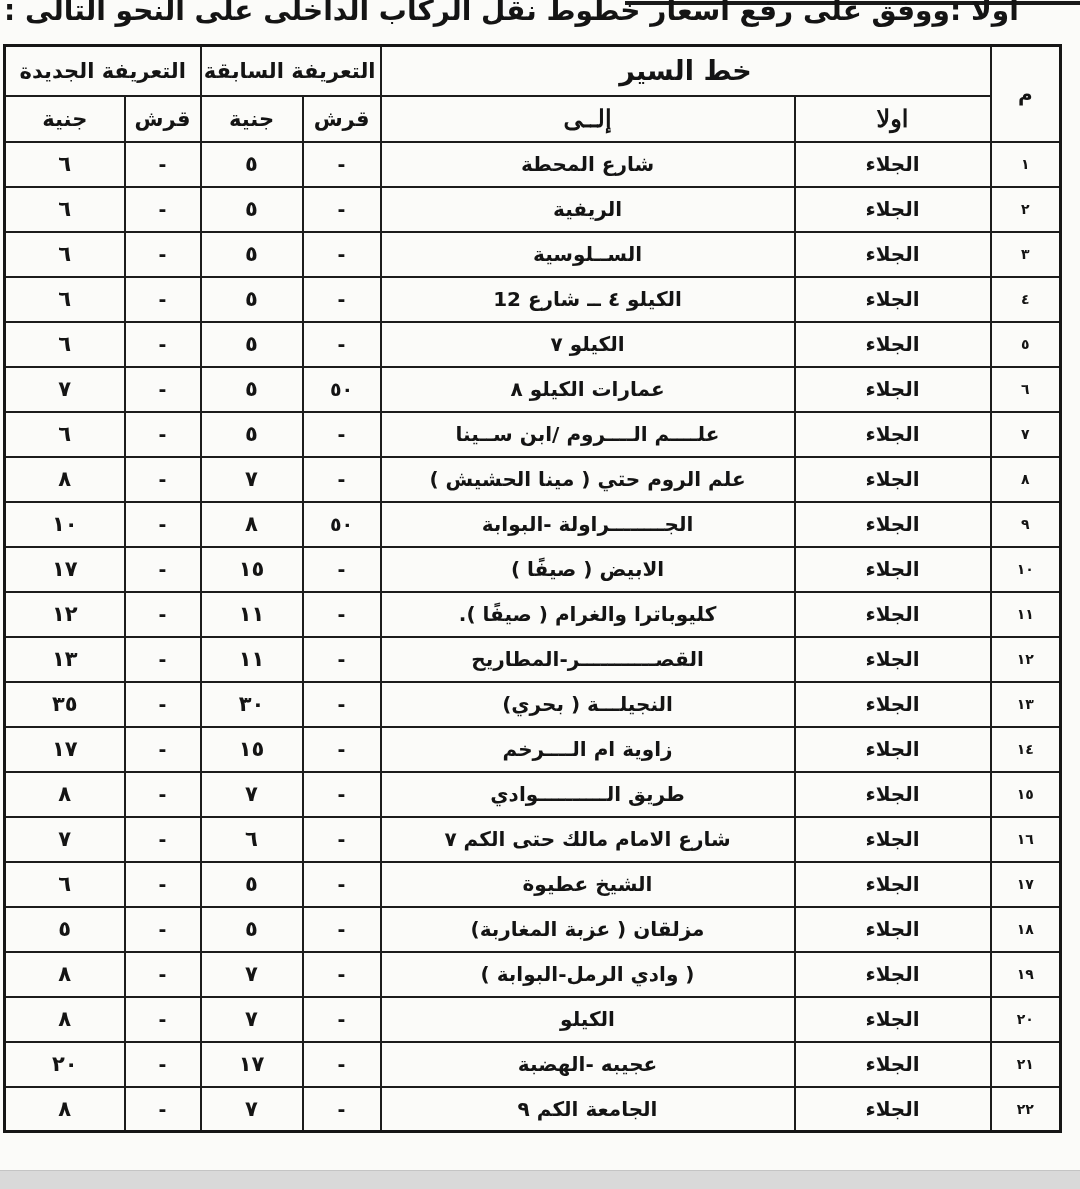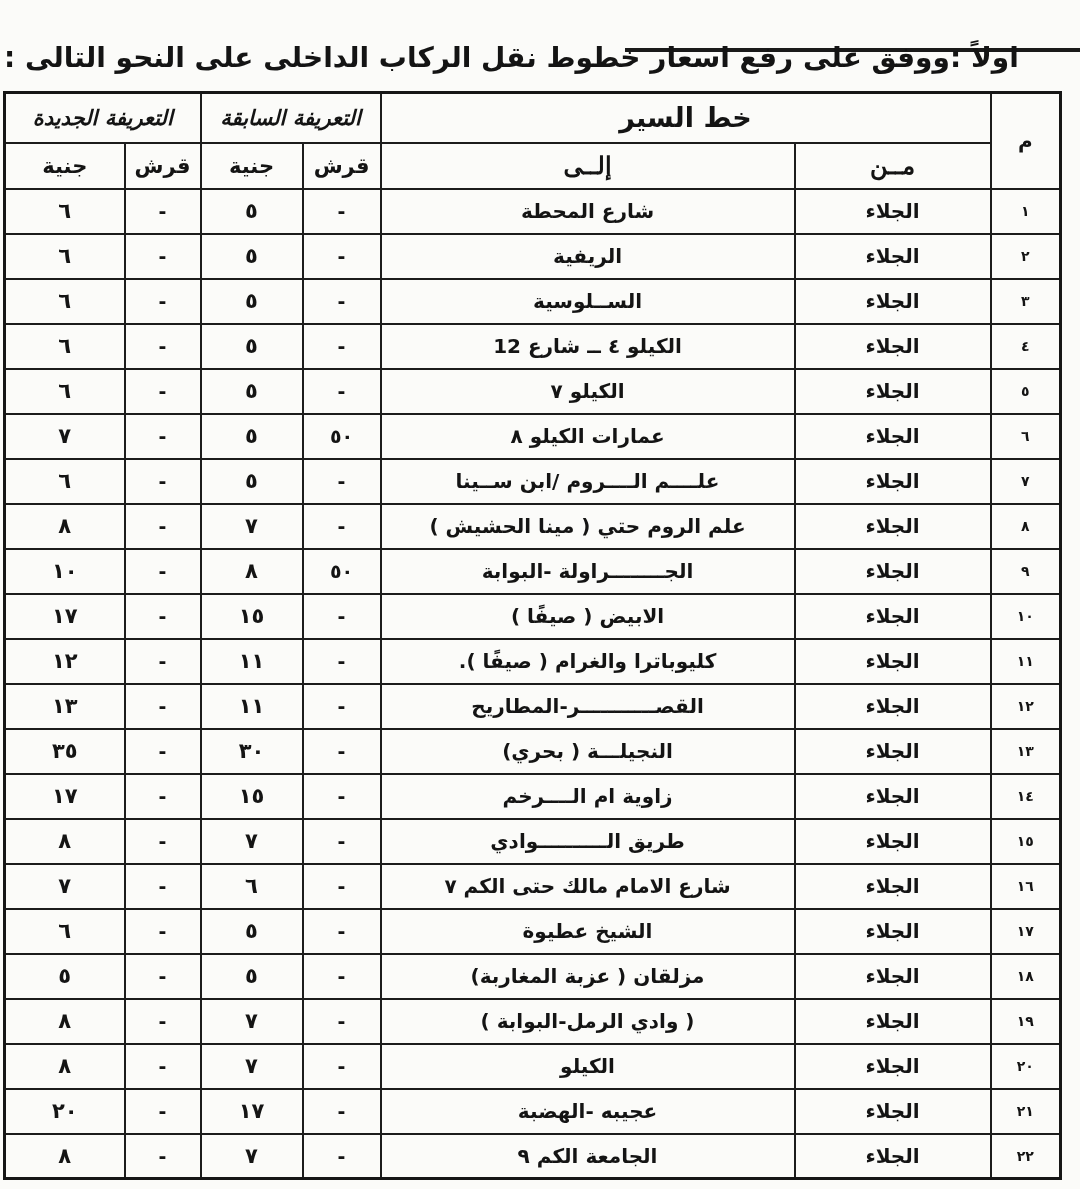--- a/index.html
+++ b/index.html
@@ -5,21 +5,21 @@
   html,body{margin:0;padding:0;}
   body{
     width:1080px;height:1189px;
     background:#fbfbf9;
     font-family:"DejaVu Sans", sans-serif;
     color:#141414;
     position:relative;
     overflow:hidden;
     direction:rtl;
   }
-  .page{position:absolute;inset:0;margin-top:47px;}
+  .page{position:absolute;inset:0;}
   .top-line{
     position:absolute;top:1px;right:0;width:455px;height:4px;
     background:#1a1a1a;
   }
   .title{
     position:absolute;top:-6px;right:6px;left:0;
     font-size:28px;font-weight:bold;
     text-align:left;
     padding-left:4px;
     letter-spacing:0px;
@@ -39,21 +39,21 @@
     text-align:center;
     vertical-align:middle;
     font-weight:bold;
     overflow:hidden;
     white-space:nowrap;
   }
   thead tr.h1{height:50px;}
   thead tr.h2{height:46px;}
   tbody tr{height:45px;}
   .h-route{font-size:27px;}
-  .h-tariff{font-size:21px;font-style:italic;}
+  .h-tariff{font-size:21px;}
   .h-sub{font-size:21px;}
   .h-fromto{font-size:24px;font-family:Liberation Serif, serif;}
   .c-num{font-size:14px;}
   th.c-num{font-size:20px;}
   .c-from{font-size:20px;}
   .c-to{font-size:20px;border-radius:7px;}
   .c-q{font-size:19px;}
   .c-g{font-size:21px;}
   .footer{
     position:absolute;top:1148px;right:70px;left:40px;
@@ -91,21 +91,21 @@
       <col style="width:120px">
     </colgroup>
     <thead>
       <tr class="h1">
         <th class="c-num" rowspan="2">م</th>
         <th class="h-route" colspan="2">خط السير</th>
         <th class="h-tariff" colspan="2">التعريفة السابقة</th>
         <th class="h-tariff" colspan="2">التعريفة الجديدة</th>
       </tr>
       <tr class="h2">
-        <th class="h-fromto">مــن</th>
+        <th class="h-fromto">اولا</th>
         <th class="h-fromto">إلــى</th>
         <th class="h-sub">قرش</th>
         <th class="h-sub">جنية</th>
         <th class="h-sub">قرش</th>
         <th class="h-sub">جنية</th>
       </tr>
     </thead>
     <tbody>
         <tr>
           <td class="c-num">١</td>

